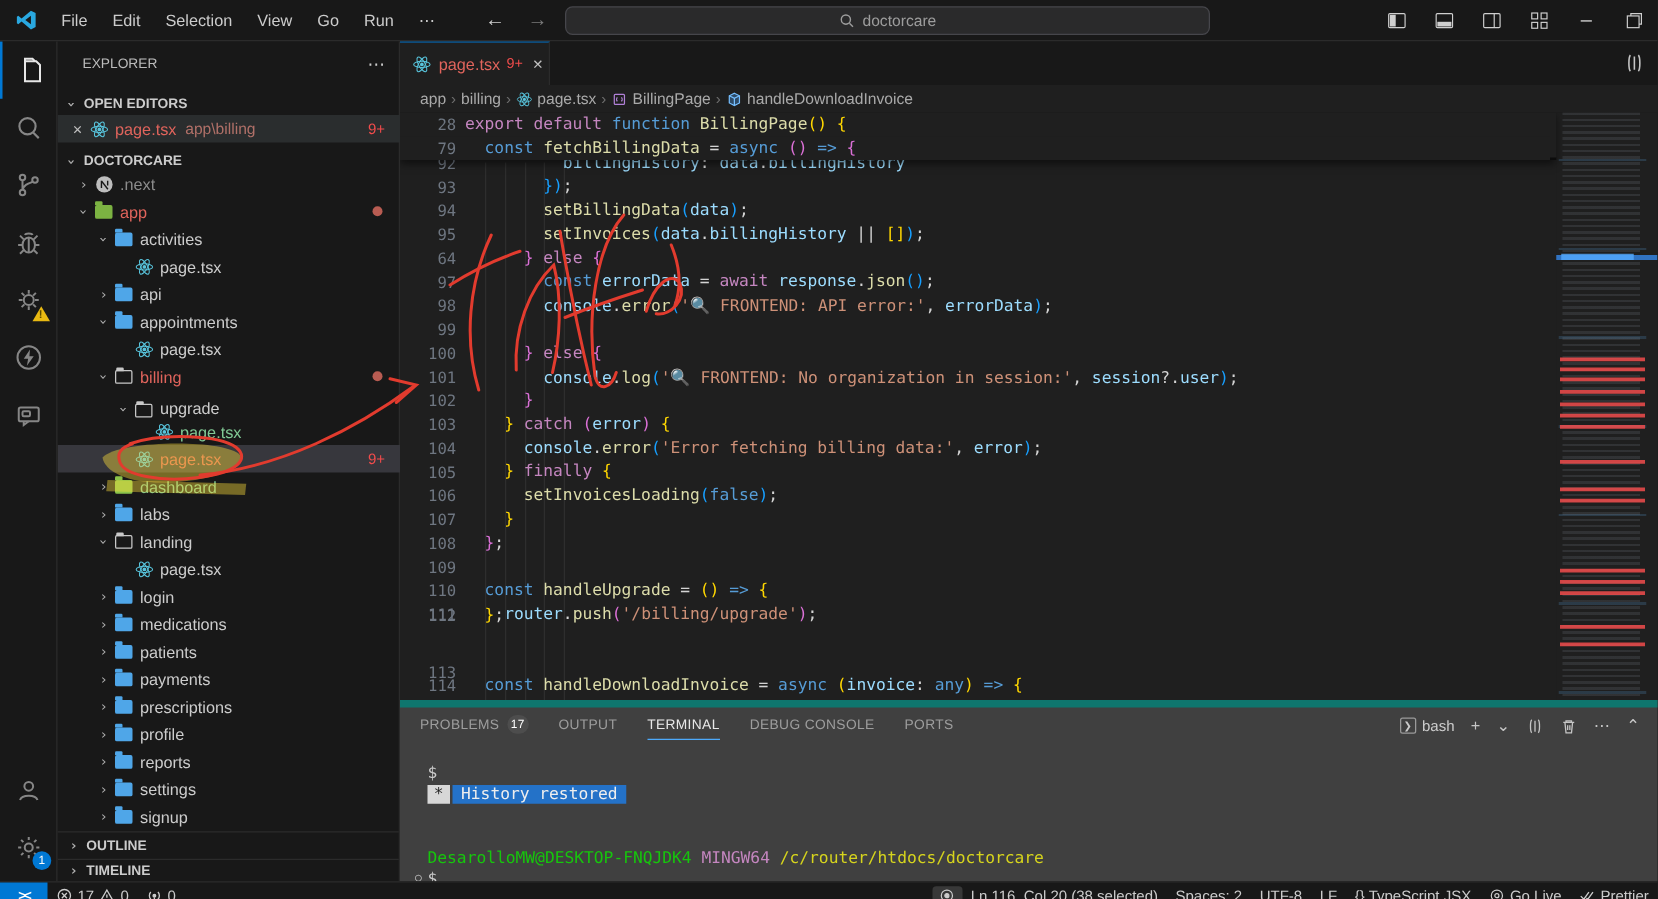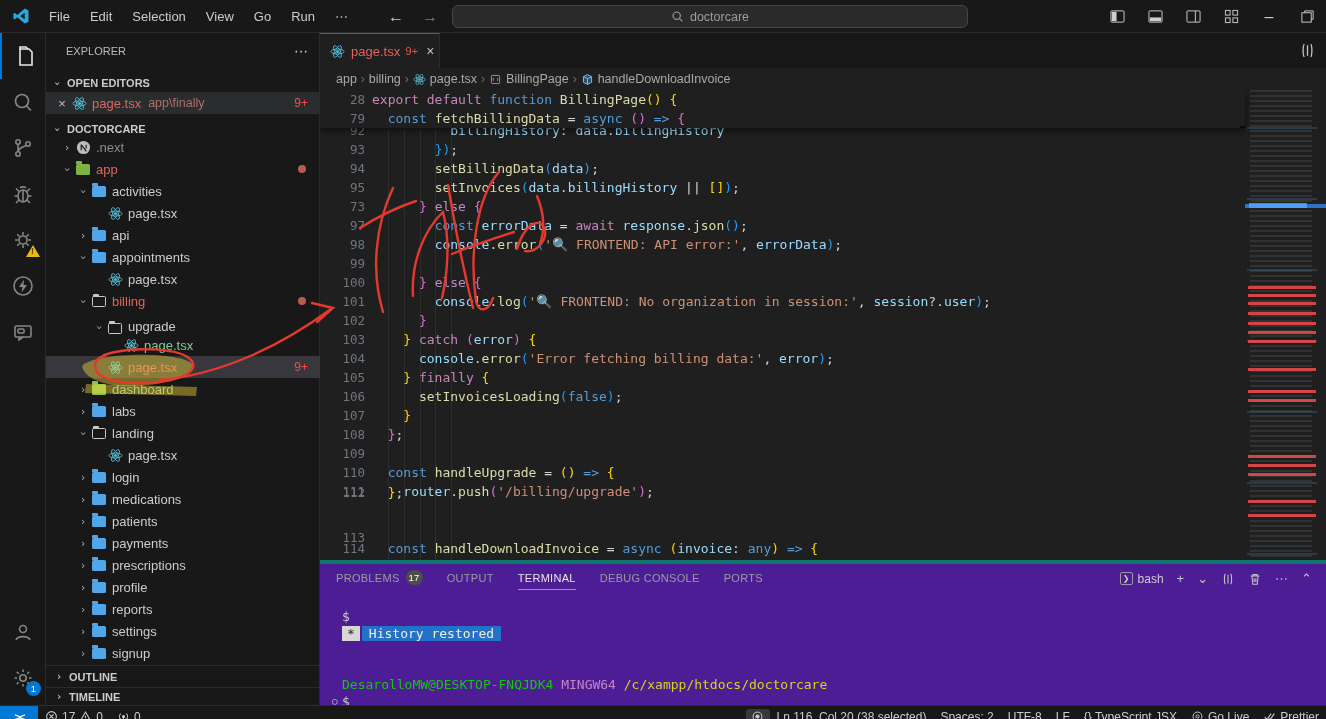--- a/index.html
+++ b/index.html
@@ -98,22 +98,22 @@
   .minimap { position:absolute; right:0; top:0; width:81px; height:470px; background:#1f1f1f;
     background-image:
       repeating-linear-gradient(180deg, rgba(150,160,175,.15) 0 2px, transparent 2px 5px),
       repeating-linear-gradient(180deg, transparent 0 37px, rgba(86,156,214,.22) 37px 39px, transparent 39px 71px);
     background-size:62px 100%, 70px 100%; background-repeat:no-repeat; background-position:5px 0, 2px 0; z-index:2; }
   .mm-mark { position:absolute; left:3px; width:68px; height:2.5px; background:#f14c4c; opacity:.85; }
   .mm-sel { position:absolute; left:0; width:81px; height:4px; background:#3173c2; }
   .mm-sel::after { content:""; position:absolute; left:4px; top:-1px; width:58px; height:5px; background:#55aaff; opacity:.8; }
 
   
-  .panel { position:absolute; left:0; top:527px; width:1006px; height:145px; background:#4c1d95;
-    border-top:4px solid #0f766e; }
+  .panel { position:absolute; left:0; top:527px; width:1006px; height:145px; background:#404040;
+    border-top:6px solid #0f766e; }
   .panel-tabs { position:absolute; left:16px; top:6px; display:flex; gap:24px; font-size:11px;
     letter-spacing:.3px; color:#9d9d9d; align-items:center; }
   .ptab { display:flex; align-items:center; gap:6px; padding-bottom:5px; border-bottom:1.5px solid transparent; }
   .ptab.active { color:#e7e7e7; border-bottom-color:#4daafc; }
   .ptab .pbadge { background:#4d4d4d; color:#fff; border-radius:9px; min-width:17px; height:15px; font-size:9.5px;
     display:flex; align-items:center; justify-content:center; padding:0 3px; }
   .panel-actions { position:absolute; right:14px; top:7px; display:flex; align-items:center; gap:13px;
     color:#c5c5c5; font-size:13px; }
   .panel-actions svg { width:14px; height:14px; }
   .shell-chip { display:flex; align-items:center; gap:5px; font-size:12px; color:#cccccc; }
@@ -287,21 +287,21 @@
           <svg viewBox="0 0 16 16">
             <circle cx="8" cy="8" r="1.6" fill="#58c4dc"></circle>
             <g fill="none" stroke="#58c4dc" stroke-width="0.9">
               <ellipse cx="8" cy="8" rx="7" ry="2.7"></ellipse>
               <ellipse cx="8" cy="8" rx="7" ry="2.7" transform="rotate(60 8 8)"></ellipse>
               <ellipse cx="8" cy="8" rx="7" ry="2.7" transform="rotate(120 8 8)"></ellipse>
             </g>
           </svg>
         </span>
         <span class="label" style="color: rgb(224, 100, 92);">page.tsx</span>
-        <span class="oe-desc">app\finally</span>
+        <span class="oe-desc">app\billing</span>
         <span class="badge">9+</span>
       </div>
     </div>
   <div class="sb-sec" style="top:85px;">
     <span class="chev open">›</span>
     <span>DOCTORCARE</span>
   </div>
   <div id="tree">
       <div class="row st-ignored" style="top: 103px; padding-left: 14px;">
         <span class="chev">›</span>
@@ -596,21 +596,21 @@
     <div class="indent-guide" style="left:68px;"></div>
     <div class="indent-guide" style="left:84px;"></div>
     <div class="indent-guide" style="left:100px;"></div>
     <div class="indent-guide" style="left:115px;"></div>
     <div class="indent-guide" style="left:131px;"></div>
     <div id="lines">
         <div class="code-line" style="top: 31px; width: 920px;"><span class="gutter">92</span><span class="code-text"><span>          </span><span class="tk-v">billingHistory</span><span class="tk-p">: </span><span class="tk-v">data</span><span class="tk-p">.</span><span class="tk-v">billingHistory</span></span></div>
         <div class="code-line" style="top: 50px; width: 920px;"><span class="gutter">93</span><span class="code-text"><span>        </span><span class="tk-b3">})</span><span class="tk-p">;</span></span></div>
         <div class="code-line" style="top: 69px; width: 920px;"><span class="gutter">94</span><span class="code-text"><span>        </span><span class="tk-f">setBillingData</span><span class="tk-b3">(</span><span class="tk-v">data</span><span class="tk-b3">)</span><span class="tk-p">;</span></span></div>
         <div class="code-line" style="top: 88px; width: 920px;"><span class="gutter">95</span><span class="code-text"><span>        </span><span class="tk-f">setInvoices</span><span class="tk-b3">(</span><span class="tk-v">data</span><span class="tk-p">.</span><span class="tk-v">billingHistory</span><span class="tk-p"> || </span><span class="tk-b1">[]</span><span class="tk-b3">)</span><span class="tk-p">;</span></span></div>
-        <div class="code-line" style="top: 107px; width: 920px;"><span class="gutter">73</span><span class="code-text"><span>      </span><span class="tk-b2">} </span><span class="tk-c">else</span><span class="tk-b2"> {</span></span></div>
+        <div class="code-line" style="top: 107px; width: 920px;"><span class="gutter">64</span><span class="code-text"><span>      </span><span class="tk-b2">} </span><span class="tk-c">else</span><span class="tk-b2"> {</span></span></div>
         <div class="code-line" style="top: 126px; width: 920px;"><span class="gutter">97</span><span class="code-text"><span>        </span><span class="tk-k">const </span><span class="tk-v">errorData</span><span class="tk-p"> = </span><span class="tk-c">await </span><span class="tk-v">response</span><span class="tk-p">.</span><span class="tk-f">json</span><span class="tk-b3">()</span><span class="tk-p">;</span></span></div>
         <div class="code-line" style="top: 145px; width: 920px;"><span class="gutter">98</span><span class="code-text"><span>        </span><span class="tk-v">console</span><span class="tk-p">.</span><span class="tk-f">error</span><span class="tk-b3">(</span><span class="tk-s">'🔍 FRONTEND: API error:'</span><span class="tk-p">, </span><span class="tk-v">errorData</span><span class="tk-b3">)</span><span class="tk-p">;</span></span></div>
         <div class="code-line" style="top: 164px; width: 920px;"><span class="gutter">99</span><span class="code-text"><span></span></span></div>
         <div class="code-line" style="top: 183px; width: 920px;"><span class="gutter">100</span><span class="code-text"><span>      </span><span class="tk-b2">} </span><span class="tk-c">else</span><span class="tk-b2"> {</span></span></div>
         <div class="code-line" style="top: 202px; width: 920px;"><span class="gutter">101</span><span class="code-text"><span>        </span><span class="tk-v">console</span><span class="tk-p">.</span><span class="tk-f">log</span><span class="tk-b3">(</span><span class="tk-s">'🔍 FRONTEND: No organization in session:'</span><span class="tk-p">, </span><span class="tk-v">session</span><span class="tk-p">?.</span><span class="tk-v">user</span><span class="tk-b3">)</span><span class="tk-p">;</span></span></div>
         <div class="code-line" style="top: 221px; width: 920px;"><span class="gutter">102</span><span class="code-text"><span>      </span><span class="tk-b2">}</span></span></div>
         <div class="code-line" style="top: 240px; width: 920px;"><span class="gutter">103</span><span class="code-text"><span>    </span><span class="tk-b1">} </span><span class="tk-c">catch</span><span class="tk-b2"> (</span><span class="tk-v">error</span><span class="tk-b2">)</span><span class="tk-b1"> {</span></span></div>
         <div class="code-line" style="top: 259px; width: 920px;"><span class="gutter">104</span><span class="code-text"><span>      </span><span class="tk-v">console</span><span class="tk-p">.</span><span class="tk-f">error</span><span class="tk-b3">(</span><span class="tk-s">'Error fetching billing data:'</span><span class="tk-p">, </span><span class="tk-v">error</span><span class="tk-b3">)</span><span class="tk-p">;</span></span></div>
         <div class="code-line" style="top: 278px; width: 920px;"><span class="gutter">105</span><span class="code-text"><span>    </span><span class="tk-b1">} </span><span class="tk-c">finally</span><span class="tk-b1"> {</span></span></div>
         <div class="code-line" style="top: 297px; width: 920px;"><span class="gutter">106</span><span class="code-text"><span>      </span><span class="tk-f">setInvoicesLoading</span><span class="tk-b3">(</span><span class="tk-k">false</span><span class="tk-b3">)</span><span class="tk-p">;</span></span></div>
@@ -686,21 +686,21 @@
           </svg>
         </span>
         <span>⋯</span>
         <span>⌃</span>
       </div>
     <div class="term" id="term">
         <div class="tline" style="top: 11px;"><span>$</span></div>
         <div class="tline" style="top: 28px;"><span class="tt-chip">*</span><span class="tt-hl">History restored</span></div>
         <div class="tline" style="top: 45px;"></div>
         <div class="tline" style="top: 62px;"></div>
-        <div class="tline" style="top: 79px;"><span class="tt-green">DesarolloMW@DESKTOP-FNQJDK4</span><span> </span><span class="tt-magenta">MINGW64</span><span> </span><span class="tt-yellow">/c/xampp/htdocs/doctorcare</span></div>
+        <div class="tline" style="top: 79px;"><span class="tt-green">DesarolloMW@DESKTOP-FNQJDK4</span><span> </span><span class="tt-magenta">MINGW64</span><span> </span><span class="tt-yellow">/c/router/htdocs/doctorcare</span></div>
         <div class="tline" style="top: 96px;"><span class="tg">○</span><span>$</span></div>
       </div>
   </div>
 </div>
 
 <div class="statusbar">
   <div class="sb-remote">&gt;&lt;</div>
   <div class="sb-item">
     <svg viewBox="0 0 16 16" fill="none" stroke="#cccccc" stroke-width="1.3">
         <circle cx="8" cy="8" r="6"></circle>

